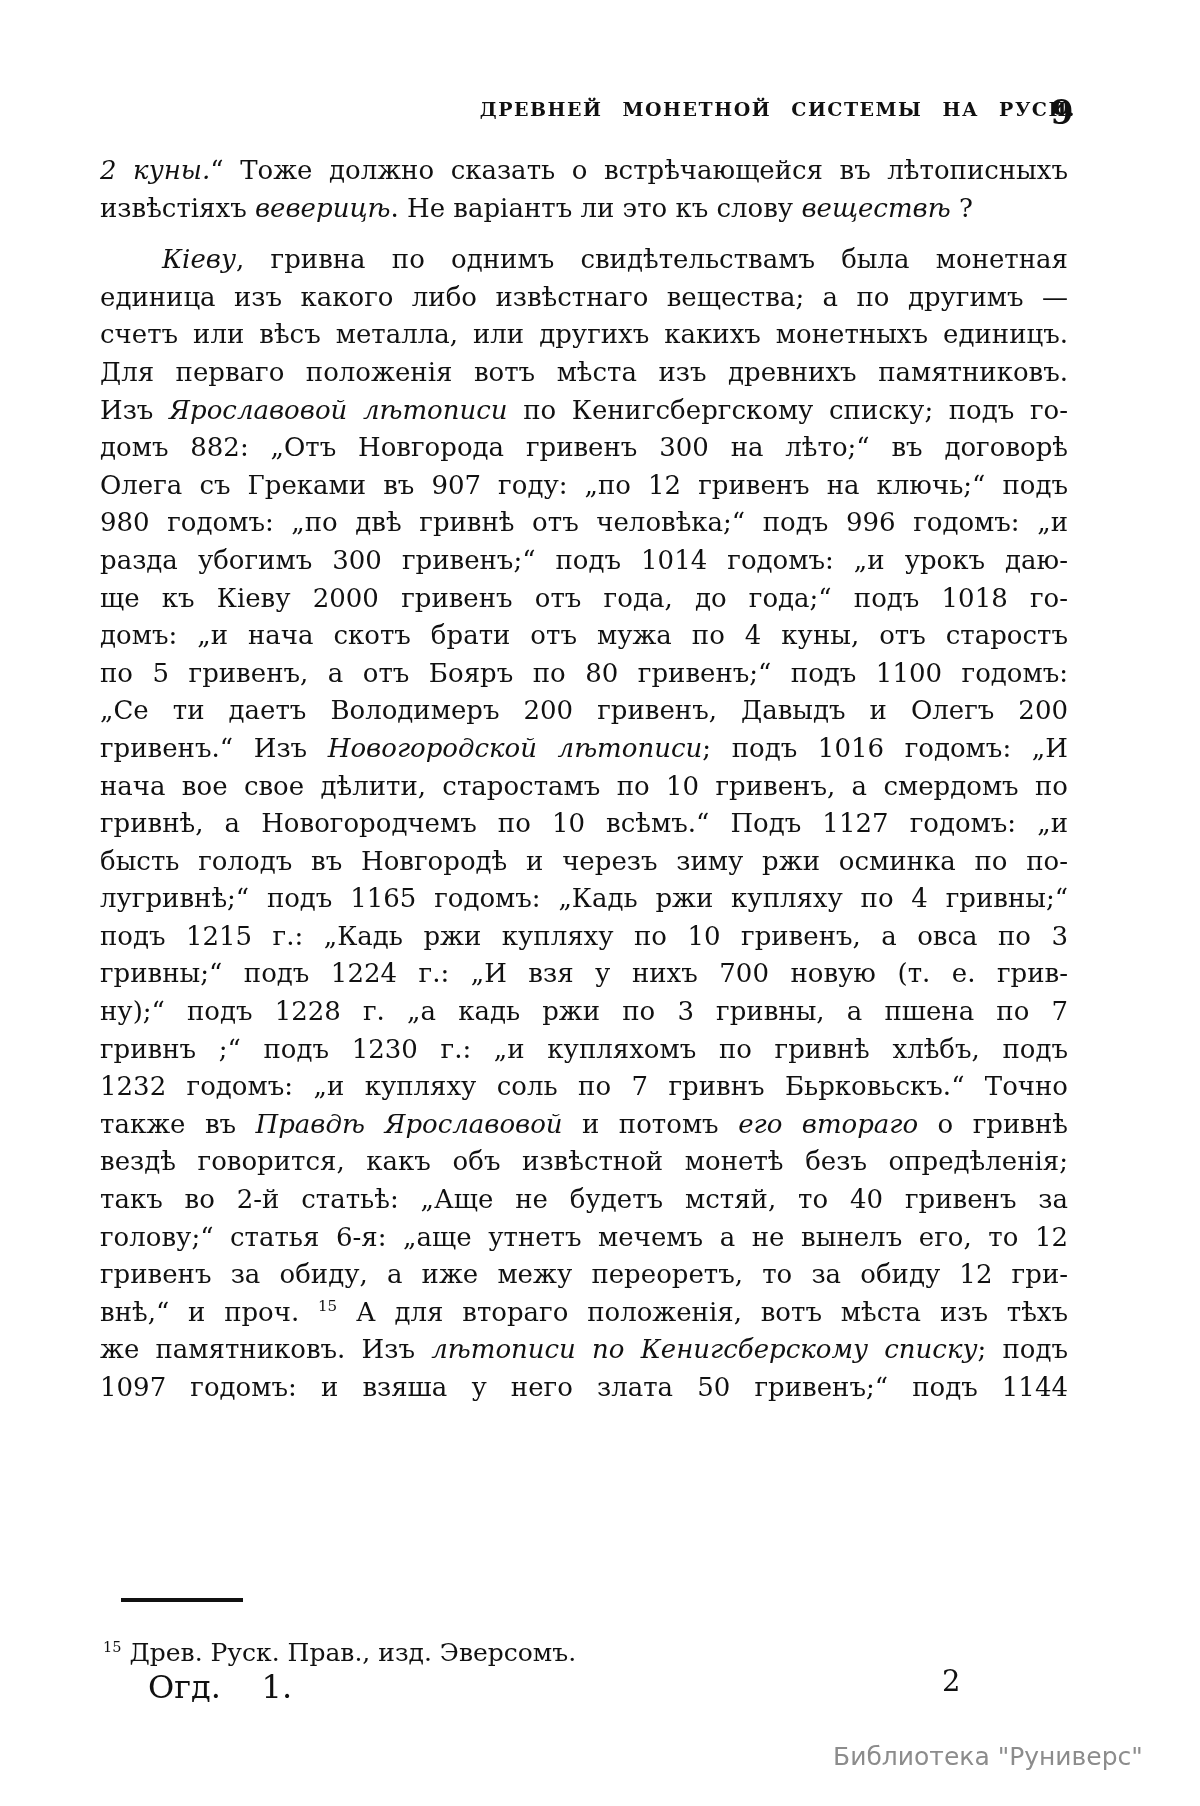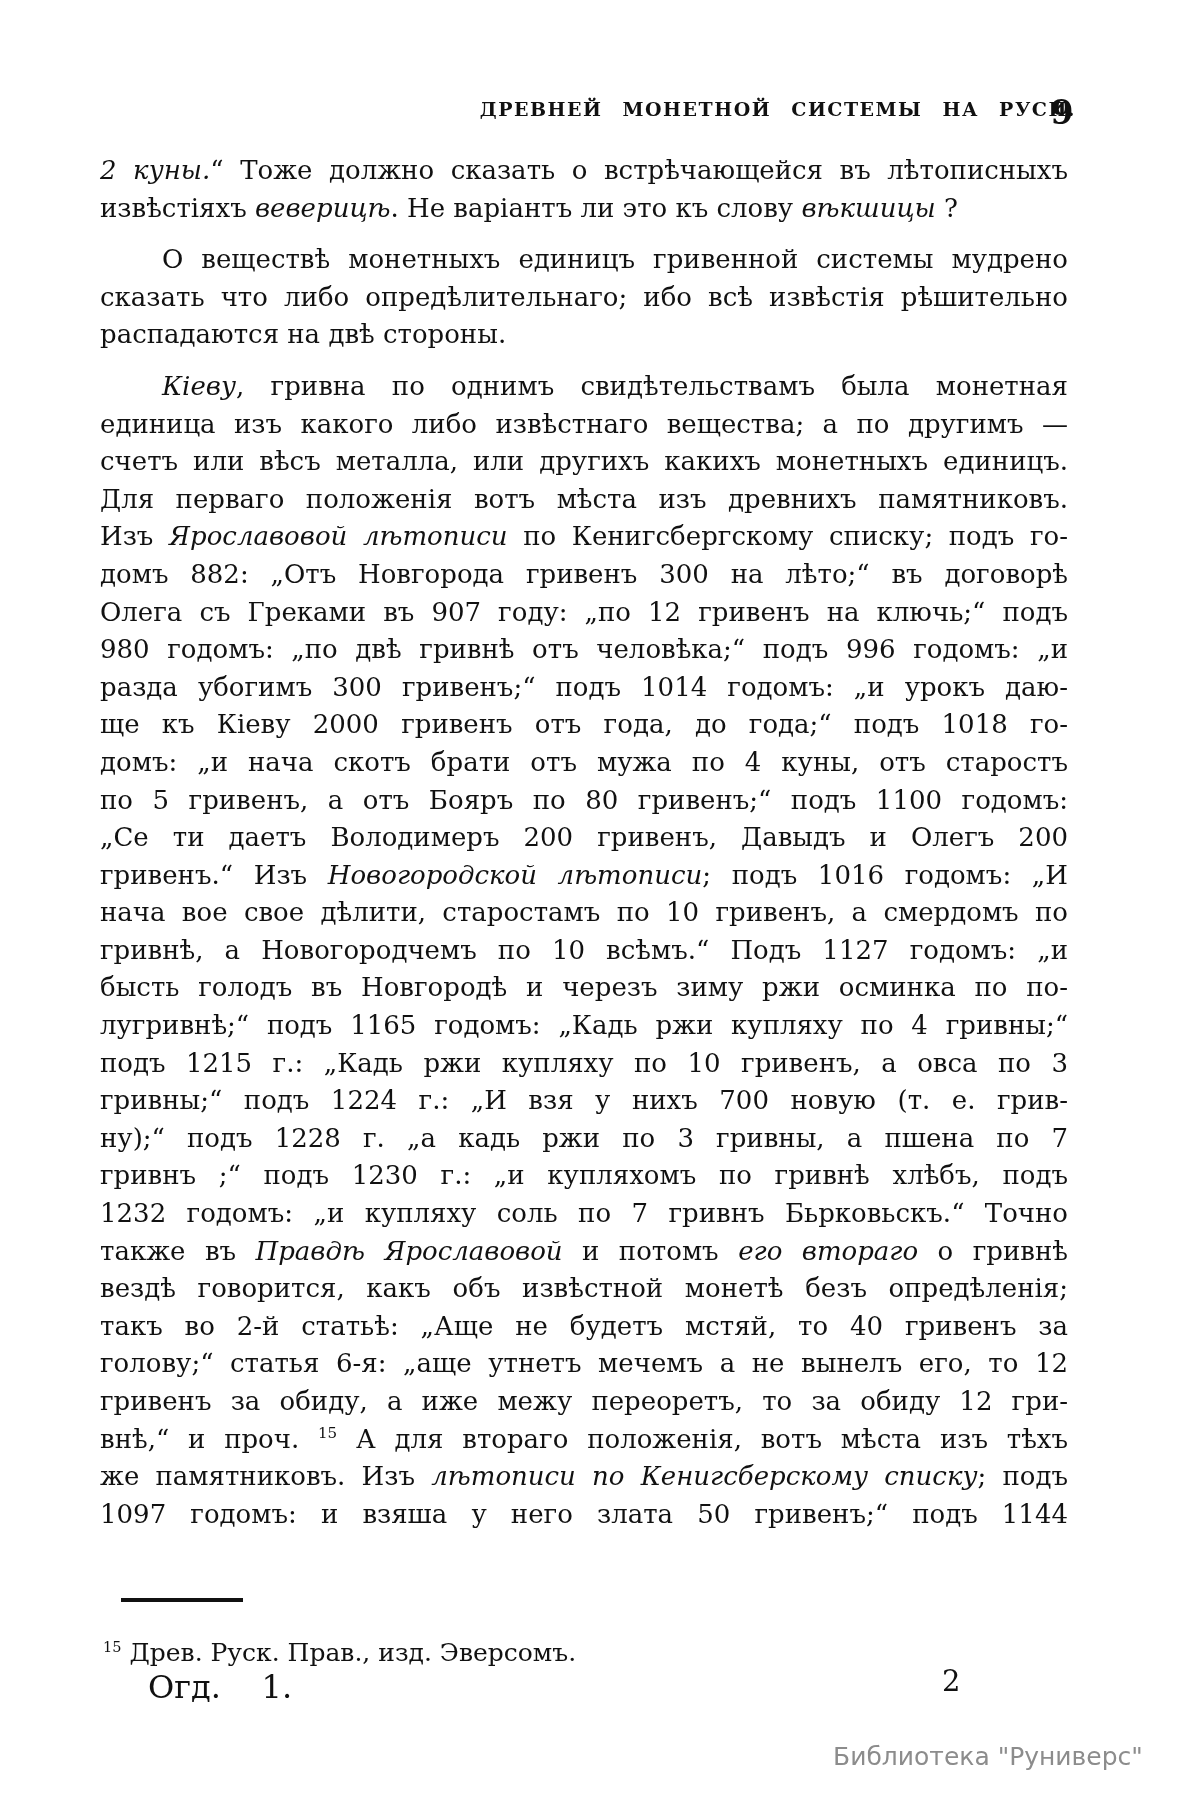--- a/index.html
+++ b/index.html
@@ -109,26 +109,21 @@
 
   <div class="running-header">
     <span class="rh-title">ДРЕВНЕЙ МОНЕТНОЙ СИСТЕМЫ НА РУСИ.</span>
   </div>
 
   <div class="page-number">9</div>
 
   <div class="body">
       <div class="paragraph">
         <div class="line"><i>2 куны.</i>“ Тоже должно сказать о встрѣчающейся въ лѣтописныхъ</div>
-        <div class="line no-stretch">извѣстіяхъ <i>веверицѣ</i>. Не варіантъ ли это къ слову <i>вѣкшицы</i> ?</div>
-      </div>
-      <div class="paragraph">
-        <div class="line indent">О веществѣ монетныхъ единицъ гривенной системы мудрено</div>
-        <div class="line">сказать что либо опредѣлительнаго; ибо всѣ извѣстія рѣшительно</div>
-        <div class="line no-stretch">распадаются на двѣ стороны.</div>
+        <div class="line no-stretch">извѣстіяхъ <i>веверицѣ</i>. Не варіантъ ли это къ слову <i>веществѣ</i> ?</div>
       </div>
       <div class="paragraph">
         <div class="line indent"><i>Кіеву</i>, гривна по однимъ свидѣтельствамъ была монетная</div>
         <div class="line">единица изъ какого либо извѣстнаго вещества; а по другимъ —</div>
         <div class="line">счетъ или вѣсъ металла, или другихъ какихъ монетныхъ единицъ.</div>
         <div class="line">Для перваго положенія вотъ мѣста изъ древнихъ памятниковъ.</div>
         <div class="line">Изъ <i>Ярославовой лѣтописи</i> по Кенигсбергскому списку; подъ го-</div>
         <div class="line">домъ 882: „Отъ Новгорода гривенъ 300 на лѣто;“ въ договорѣ</div>
         <div class="line">Олега съ Греками въ 907 году: „по 12 гривенъ на ключь;“ подъ</div>
         <div class="line">980 годомъ: „по двѣ гривнѣ отъ человѣка;“ подъ 996 годомъ: „и</div>

